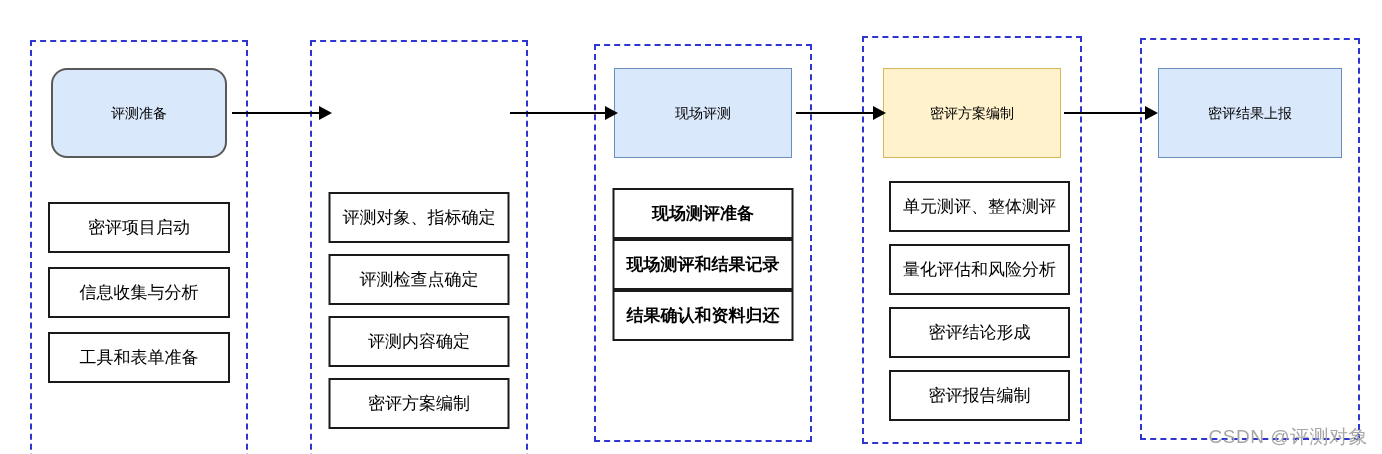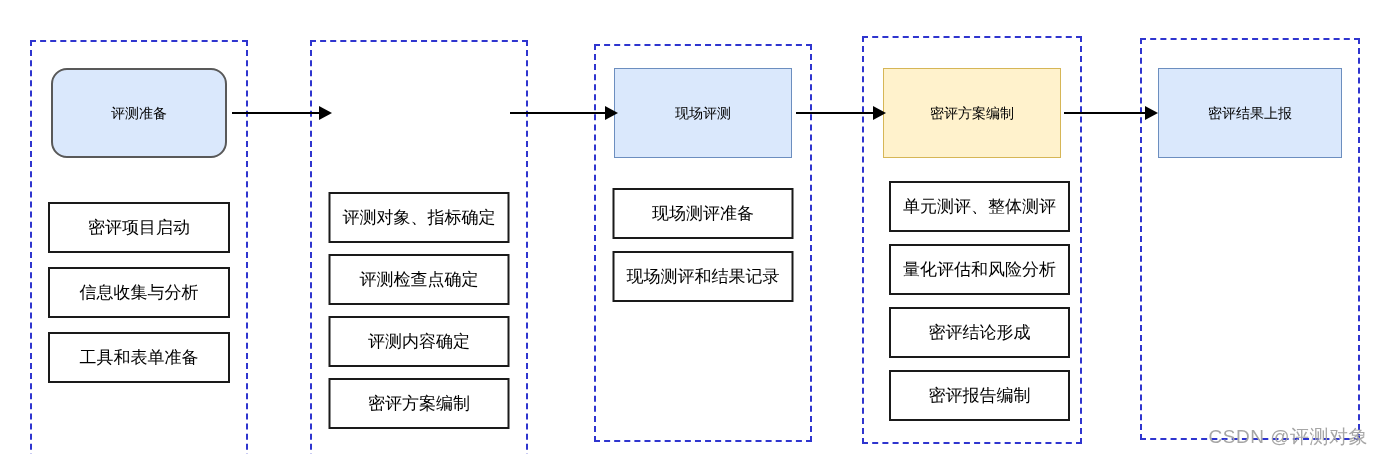--- a/index.html
+++ b/index.html
@@ -46,21 +46,21 @@
   .c3 .phase-header{top:22px;background:var(--blue-fill);border:1px solid var(--blue-border);}
   .c4 .phase-header{top:30px;background:var(--yellow-fill);border:1px solid var(--yellow-border);}
   .c5 .phase-header{top:28px;width:184px;background:var(--blue-fill);border:1px solid var(--blue-border);}
   .steps{
     position:absolute;
     left:50%; transform:translateX(-50%);
     display:flex;flex-direction:column;
   }
   .c1 .steps{top:160px;gap:14px;}
   .c2 .steps{top:150px;gap:11px;}
-  .c3 .steps{top:142px;gap:12px;}
+  .c3 .steps{top:142px;font-weight:bold;}
   .c4 .steps{top:143px;gap:12px;padding-left:15px;}
   .step{
     width:182px;height:51px;
     background:#ffffff;
     border:2px solid var(--step-border);
     display:flex;align-items:center;justify-content:center;
     font-size:17px;
     white-space:nowrap;
     text-align:center;
   }
@@ -116,20 +116,21 @@
     </div>
   </div>
 
   <div class="phase c3">
     <div class="phase-header">
       <span>现场评测</span>
     </div>
     <div class="steps">
       <div class="step">现场测评准备</div>
       <div class="step">现场测评和结果记录</div>
+      <div class="step">结果确认和资料归还</div>
     </div>
   </div>
 
   <div class="phase c4">
     <div class="phase-header">
       <span>密评方案编制</span>
     </div>
     <div class="steps">
       <div class="step">单元测评、整体测评</div>
       <div class="step">量化评估和风险分析</div>

